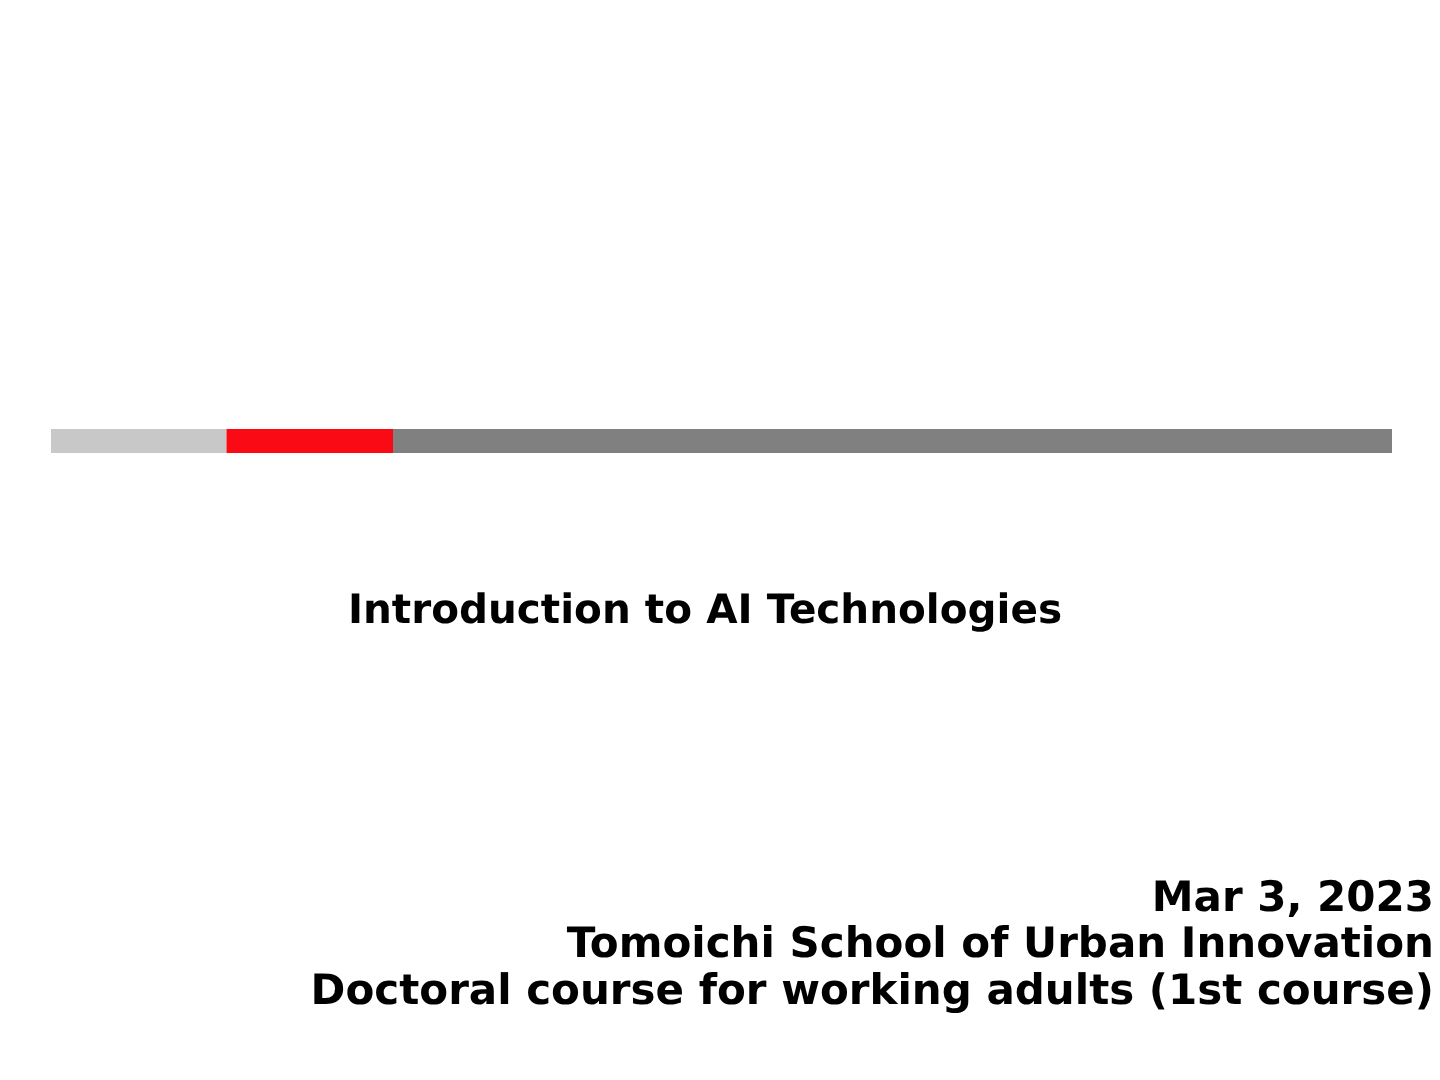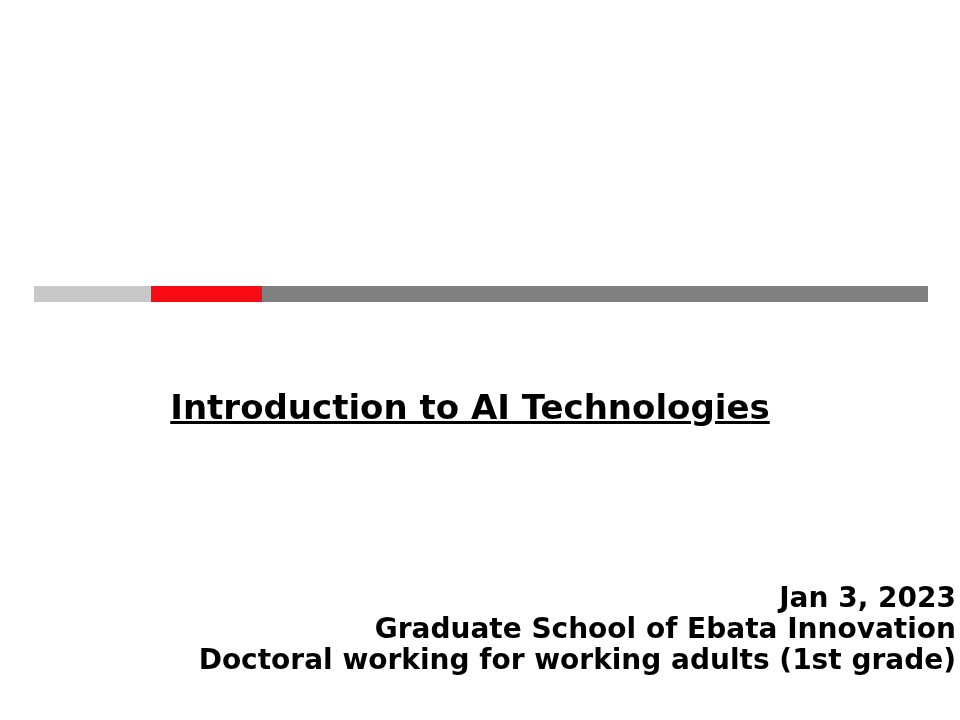--- a/index.html
+++ b/index.html
@@ -33,25 +33,24 @@
   #accent-bar .seg-gray  { flex: 1 1 auto; background: #808080; }
 
   
   #title-block {
     position: absolute;
     left: 60px;
     top: 382px;
     width: 820px;
     text-align: center;
     font-weight: bold;
-    font-size: 34px;
+    font-size: 27px;
     line-height: 50px;
     color: #000000;
     letter-spacing: 0px;
-    text-decoration: underline;
   }
   #title-block .title-line { display: block; white-space: nowrap; }
 
   
   #credits-block {
     position: absolute;
     right: 4px;
     top: 582px;
     text-align: right;
     font-weight: bold;
@@ -70,18 +69,18 @@
     <div class="seg seg-light"></div>
     <div class="seg seg-red"></div>
     <div class="seg seg-gray"></div>
   </div>
 
   <div id="title-block">
     <span class="title-line">Introduction to AI Technologies</span>
   </div>
 
   <div id="credits-block">
-    <span class="credit-line">Jan 3, 2023</span>
-    <span class="credit-line">Graduate School of Ebata Innovation</span>
-    <span class="credit-line">Doctoral working for working adults (1st grade)</span>
+    <span class="credit-line">Mar 3, 2023</span>
+    <span class="credit-line">Tomoichi School of Urban Innovation</span>
+    <span class="credit-line">Doctoral course for working adults (1st course)</span>
   </div>
 
 </div>
 
 </body></html>

